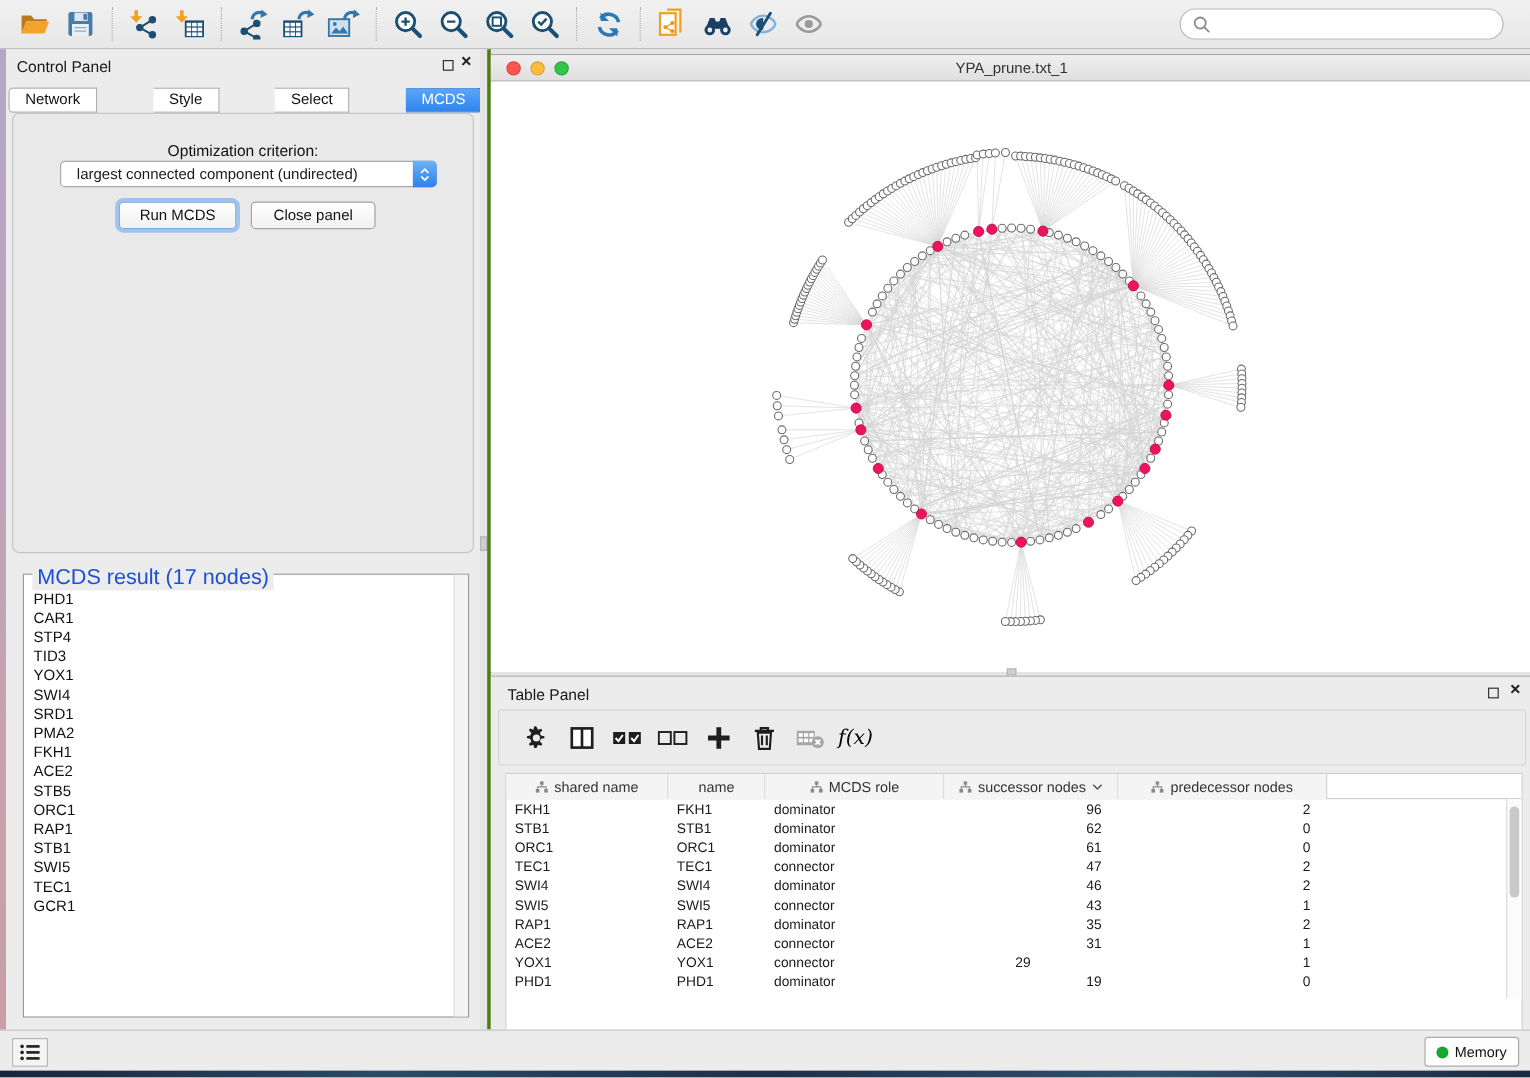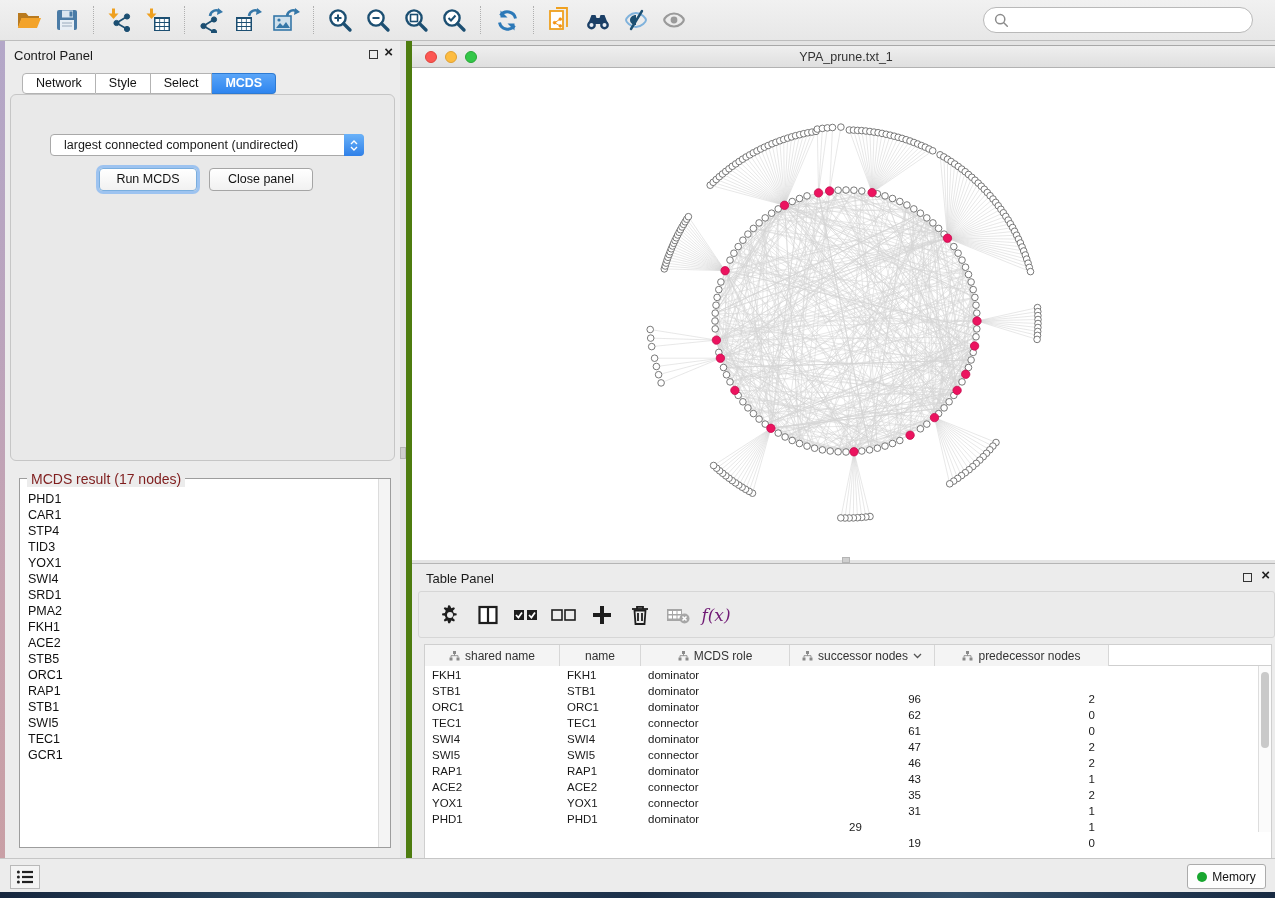--- a/index.html
+++ b/index.html
@@ -18,65 +18,65 @@
   #wall-left { left:0; top:41px; width:5px; height:851px; background:linear-gradient(#b3a7c8,#bba4bd,#c7a2ae,#c99fa4); }
   #wall-bottom { left:0; top:892px; width:1275px; height:6px; background:linear-gradient(90deg,#16263e,#2c4a63,#1c3049,#33506b,#182a42); }
 
   
   #control-panel { left:5px; top:41px; width:395px; height:817px; background:#ececec; }
   #cp-titlebar { left:0; top:0; width:100%; height:27px; }
   .panel-title { font-size:13px; color:#1a1a1a; position:absolute; left:9px; top:7px; }
   .win-float { position:absolute; width:9px; height:9px; border:1.4px solid #333; top:9px; }
   .win-close { position:absolute; font-size:15px; font-weight:700; color:#222; top:3px; line-height:15px; }
 
-  #cp-tabs { position:absolute; top:32px; left:17px; width:100%; display:flex; justify-content:flex-start; }
+  #cp-tabs { position:absolute; top:32px; left:2px; width:100%; display:flex; justify-content:space-between; }
   .seg-tab { height:21px; line-height:19px; padding:0 13px; font-size:12.5px; background:#fff; border:1px solid #b3b3b3; border-left:none; color:#111; text-align:center; }
   .seg-tab:first-child { border-left:1px solid #b3b3b3; border-radius:4px 0 0 4px; }
-  .seg-tab:last-child { border-radius:0 4px 4px 0;font-weight:bold; }
+  .seg-tab:last-child { border-radius:0 4px 4px 0; }
   .seg-tab.active { background:linear-gradient(#5aa5f8,#2e85ef); border-color:#2d7ad2; color:#fff; }
 
   #cp-content { position:absolute; left:5px; top:53px; width:385px; height:367px; background:#e9e9e9; border:1px solid #c6c6c6; border-radius:6px; }
   #opt-label { position:absolute; top:23px; width:100%; text-align:center; font-size:13px; color:#111; }
   #criterion-select { position:absolute; left:39px; top:39px; width:314px; height:22px; background:#fff; border:1px solid #a9a9a9; border-radius:4px; font-size:12.5px; display:flex; align-items:center; padding-left:13px; }
   #criterion-stepper { position:absolute; right:-1px; top:-1px; width:20px; height:22px; border-radius:0 4px 4px 0; background:linear-gradient(#6ab2f9,#2f80e8); display:flex; flex-direction:column; align-items:center; justify-content:center; gap:1px; }
   .btn { position:absolute; height:23px; background:linear-gradient(#ffffff,#f1f1f1); border:1px solid #a5a5a5; border-radius:4px; font-size:12.5px; text-align:center; line-height:21px; color:#111; }
   #run-btn { left:88px; top:73px; width:98px; box-shadow:0 0 0 3px rgba(106,170,245,.6); border-color:#7aaede; }
   #close-btn { left:198px; top:73px; width:104px; }
 
   #mcds-box { position:absolute; left:14px; top:437px; width:372px; height:370px; background:#fff; border:1px solid #9d9d9d; }
-  #mcds-legend { position:absolute; left:7px; top:-8px; background:#ececec; padding:0 4px; font-size:14px; color:#7f1d1d; }
+  #mcds-legend { position:absolute; left:7px; top:-8px; background:#ececec; padding:0 4px; font-size:18px; color:#1d4ed8; }
   #mcds-list { position:absolute; left:8px; top:12px; font-size:12.5px; line-height:16px; color:#111; }
   #mcds-scroll { position:absolute; right:0; top:0; width:12px; height:100%; background:#f4f4f4; border-left:1px solid #dcdcdc; }
 
   
   #splitter { left:400px; top:41px; width:6px; height:817px; background:#e4e4e4; }
   #splitter .handle { position:absolute; top:406px; left:0; width:6px; height:12px; background:#cfcfcf; border:1px solid #b5b5b5; }
 
   
-  #right-col { left:406px; top:41px; width:869px; height:817px; background:#e4e4e4; border-left:6px solid #4d7c0f; }
+  #right-col { left:406px; top:41px; width:869px; height:817px; background:#e4e4e4; border-left:3px solid #4d7c0f; }
   #net-window { position:absolute; left:0; top:4px; width:869px; height:515px; border:1px solid #a8a8a8; border-left:none; }
   #net-titlebar { position:absolute; left:0; top:0; width:100%; height:22px; background:linear-gradient(#efefef,#dfdfdf); border-bottom:1px solid #b2b2b2; }
   .tl { position:absolute; top:5px; width:12px; height:12px; border-radius:50%; }
   #net-title { position:absolute; width:100%; top:4px; text-align:center; font-size:12.5px; color:#333; }
   #net-canvas { position:absolute; left:0; top:22px; width:869px; height:492px; background:#fff; }
   #net-split-handle { position:absolute; left:430px; top:516px; width:8px; height:6px; background:#cfcfcf; border:1px solid #b5b5b5; }
 
   
   #table-panel { position:absolute; left:0; top:522px; width:869px; height:295px; background:#ececec; border-top:1px solid #b5b5b5; }
   #tp-titlebar { position:absolute; left:0; top:0; width:100%; height:26px; }
   #tp-toolbar { position:absolute; left:6px; top:27px; width:857px; height:47px; background:#ebebeb; border:1px solid #d6d6d6; border-radius:3px; display:flex; align-items:center; padding-left:16px; }
   .tpt-icon { width:30px; height:30px; display:flex; align-items:center; justify-content:center; margin-right:8px; }
-  .fx { font-family:"DejaVu Serif", serif; font-style:italic; font-size:17px; color:#701a75; }
+  .fx { font-family:"DejaVu Serif", serif; font-style:italic; font-size:17px; color:#000000; }
   #tbl { position:absolute; left:12px; top:80px; width:848px; height:244px; background:#fff; border:1px solid #cfcfcf; }
   #tbl-header { position:absolute; left:0; top:0; width:100%; height:21px; border-bottom:1px solid #cfcfcf; }
   .hcell { position:absolute; top:0; height:21px; background:#f4f4f4; border-right:1px solid #d7d7d7; display:flex; align-items:center; justify-content:center; font-size:12px; color:#333; gap:5px; }
   #tbl-rows { position:absolute; left:0; top:22px; width:100%; }
   .trow { position:absolute; height:16px; font-size:11.5px; line-height:16px; width:100%; }
   .tcell { position:absolute; white-space:nowrap; }
-  .num { text-align:right;margin-top:24px; }
+  .num { text-align:right; }
   #tbl-scroll { position:absolute; right:0; top:21px; width:13px; height:166px; background:#fbfbfb; border-left:1px solid #ddd; }
   #tbl-thumb { position:absolute; left:2px; top:6px; width:8px; height:76px; background:#c9c9c9; border-radius:4px; }
   #tp-tabs { position:absolute; top:274px; left:0; width:100%; display:flex; justify-content:center; }
 
   
   #status-bar { left:0; top:858px; width:1275px; height:34px; background:#ececec; border-top:1px solid #c6c6c6; }
   #list-btn { position:absolute; left:10px; top:6px; width:30px; height:24px; background:#f4f4f4; border:1px solid #b9b9b9; display:flex; align-items:center; justify-content:center; }
   #memory-btn { position:absolute; right:9px; top:5px; width:79px; height:25px; background:#fdfdfd; border:1px solid #ababab; border-radius:3px; display:flex; align-items:center; justify-content:center; gap:5px; font-size:12px; color:#111; }
   #memory-dot { width:10px; height:10px; border-radius:50%; background:#18a62f; }
 </style>
@@ -293,20 +293,21 @@
     <span class="win-float" style="right:22px;"></span>
     <span class="win-close" style="right:7px;">×</span>
   </div>
   <div id="cp-tabs">
       <span class="seg-tab">Network</span>
       <span class="seg-tab">Style</span>
       <span class="seg-tab">Select</span>
       <span class="seg-tab active">MCDS</span>
     </div>
   <div id="cp-content">
+    <div id="opt-label">Optimization criterion:</div>
     <div id="criterion-select">
       <span>largest connected component (undirected)</span>
       <span id="criterion-stepper">
         <svg width="8" height="5" viewBox="0 0 8 5">
             <path d="M1 4l3-3 3 3" fill="none" stroke="#fff" stroke-width="1.4"></path>
           </svg>
         <svg width="8" height="5" viewBox="0 0 8 5">
             <path d="M1 1l3 3 3-3" fill="none" stroke="#fff" stroke-width="1.4"></path>
           </svg>
       </span>

